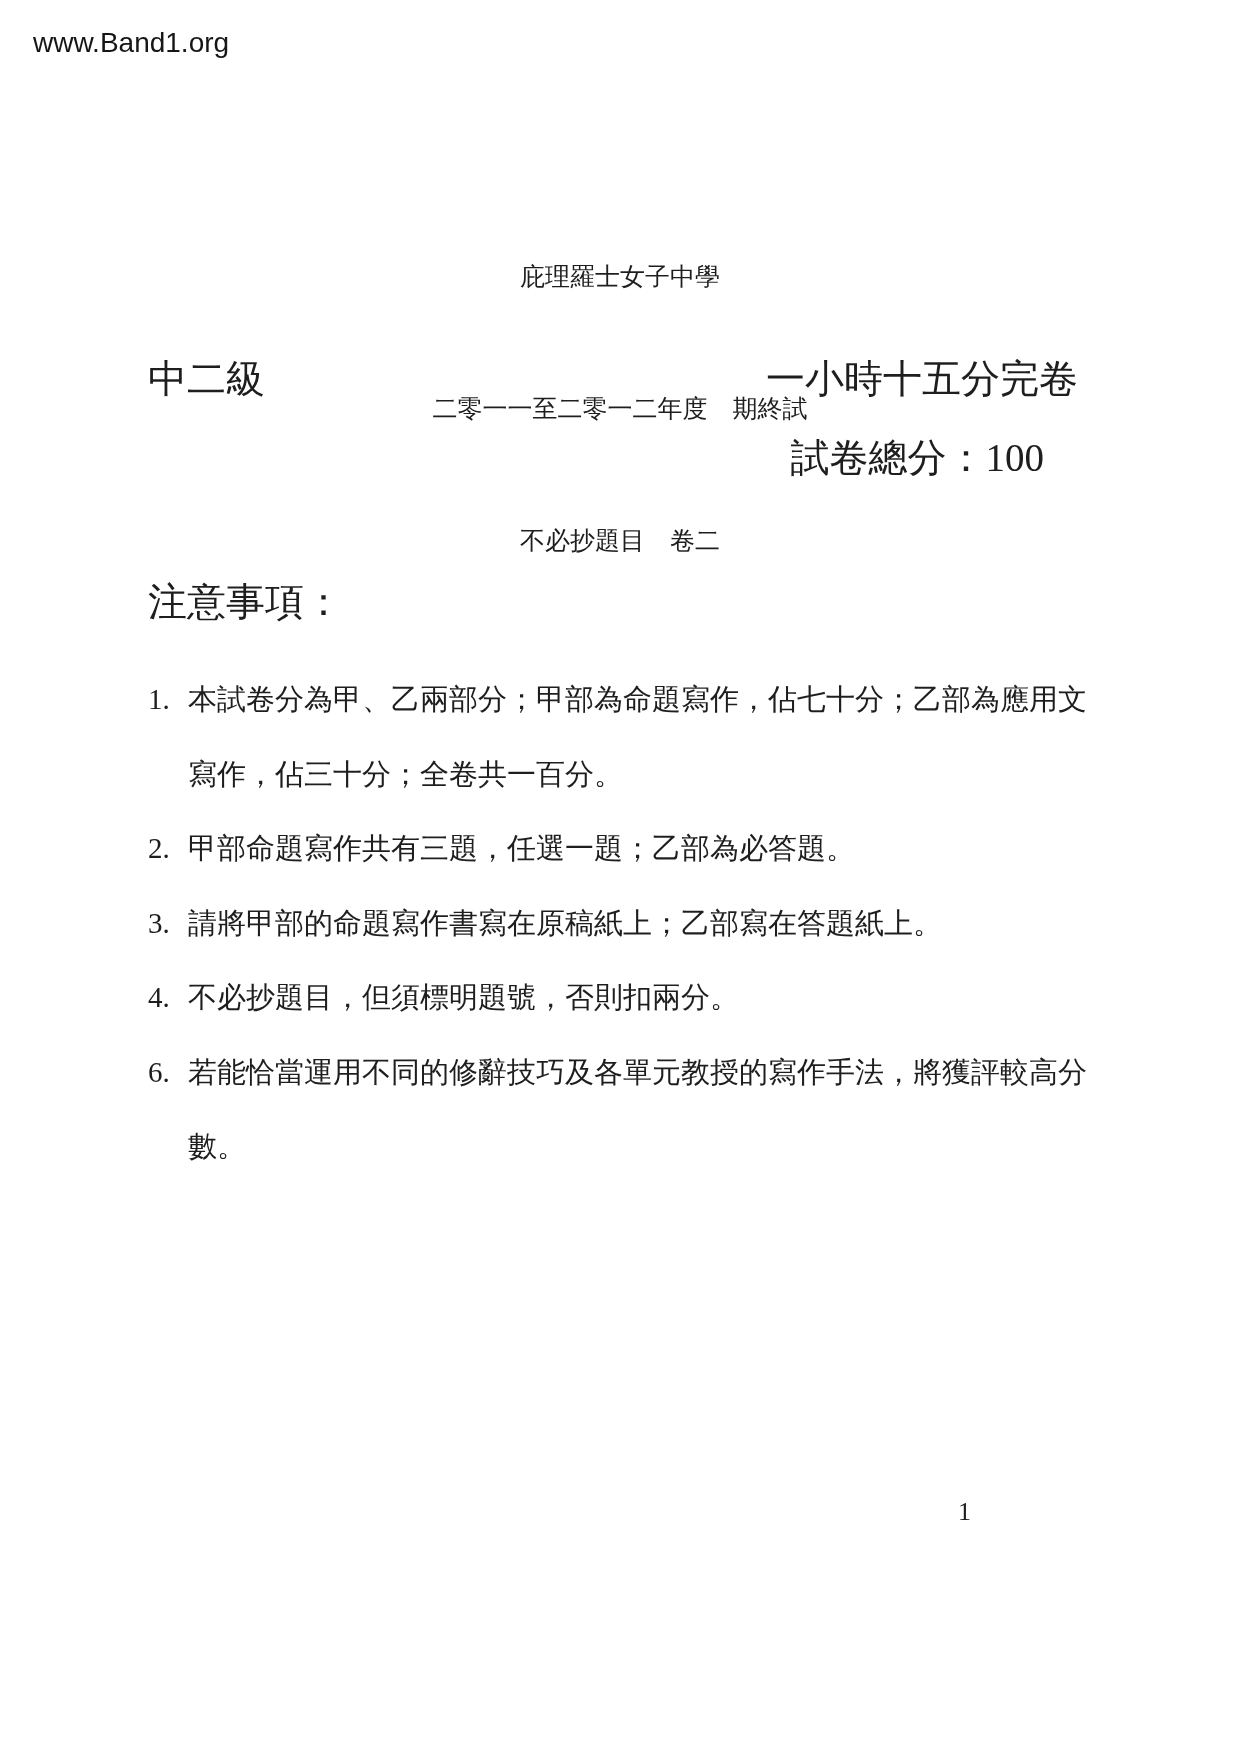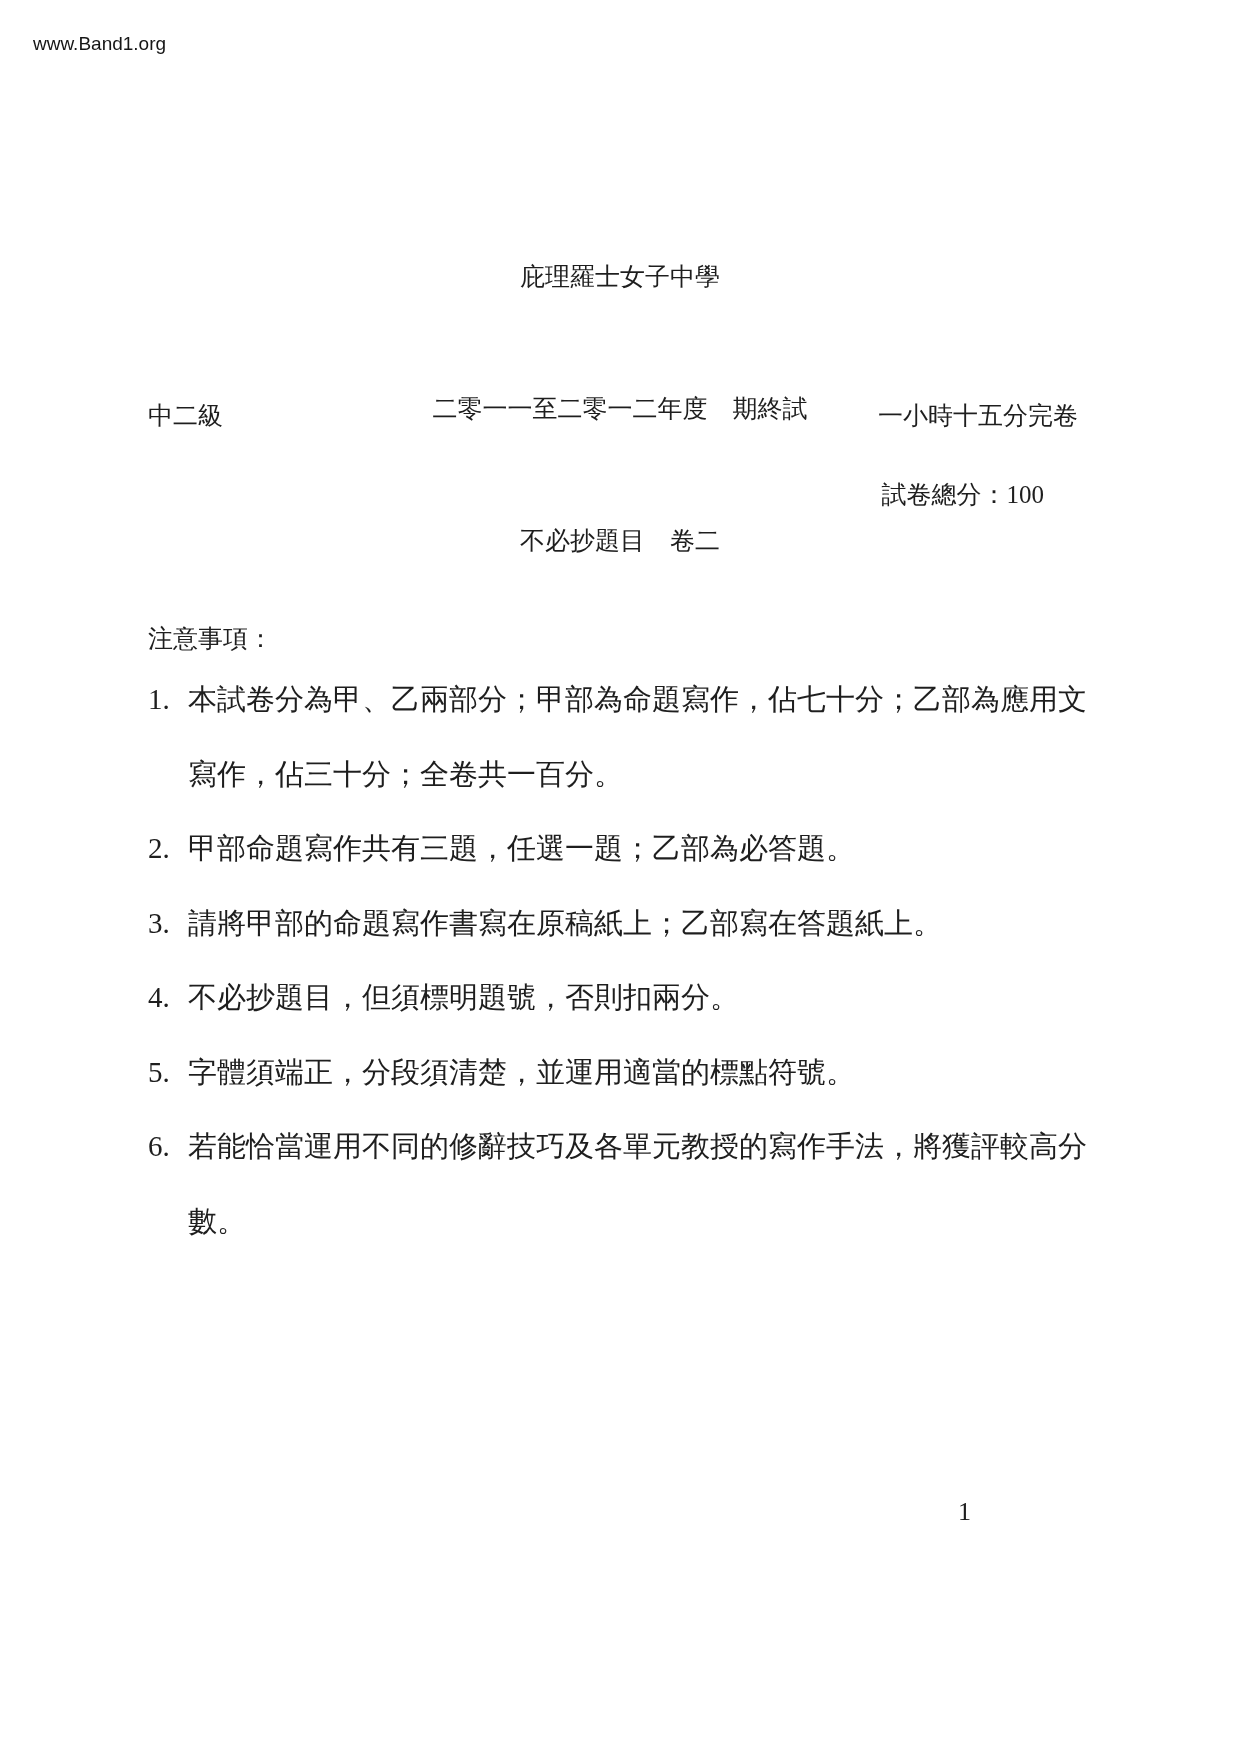--- a/index.html
+++ b/index.html
@@ -11,41 +11,39 @@
     background: #ffffff;
     font-family: "Liberation Serif", "DejaVu Serif", serif;
     color: #1e1e1e;
     overflow: hidden;
   }
   .watermark {
     position: absolute;
     top: 27px;
     left: 33px;
     font-family: "Liberation Sans", "DejaVu Sans", sans-serif;
-    font-size: 19px;
+    font-size: 28px;
     line-height: 1.15;
     color: #161616;
-    margin-top: 6px;
   }
   .title-block {
     position: absolute;
     top: 167px;
     left: 0;
     width: 100%;
     text-align: center;
     font-size: 25px;
     line-height: 44px;
     white-space: pre;
   }
   .line {
     position: absolute;
-    font-size: 25px;
+    font-size: 39px;
     line-height: 36px;
     white-space: pre;
-    margin-top: 37px;
   }
   .class-level { top: 361px; left: 148px; }
   .duration    { top: 361px; right: 162px; }
   .total       { top: 440px; right: 196px; }
   .notes-heading { top: 584px; left: 148px; }
   .notes-list {
     position: absolute;
     top: 662px;
     left: 148px;
     width: 942px;
@@ -98,22 +96,19 @@
     <li>
       <span class="num">2.</span><span>甲部命題寫作共有三題，任選一題；乙部為必答題。</span>
     </li>
     <li>
       <span class="num">3.</span><span>請將甲部的命題寫作書寫在原稿紙上；乙部寫在答題紙上。</span>
     </li>
     <li>
       <span class="num">4.</span><span>不必抄題目，但須標明題號，否則扣兩分。</span>
     </li>
     <li>
-      <span class="num">5.</span><span>字體須端正，分段須清楚，並運用適當的標點符號。</span>
-    </li>
-    <li>
       <span class="num">6.</span><span>若能恰當運用不同的修辭技巧及各單元教授的寫作手法，將獲評較高分數。</span>
     </li>
   </ul>
 
   <div class="page-number">1</div>
 
 </div>
 
 </body></html>

